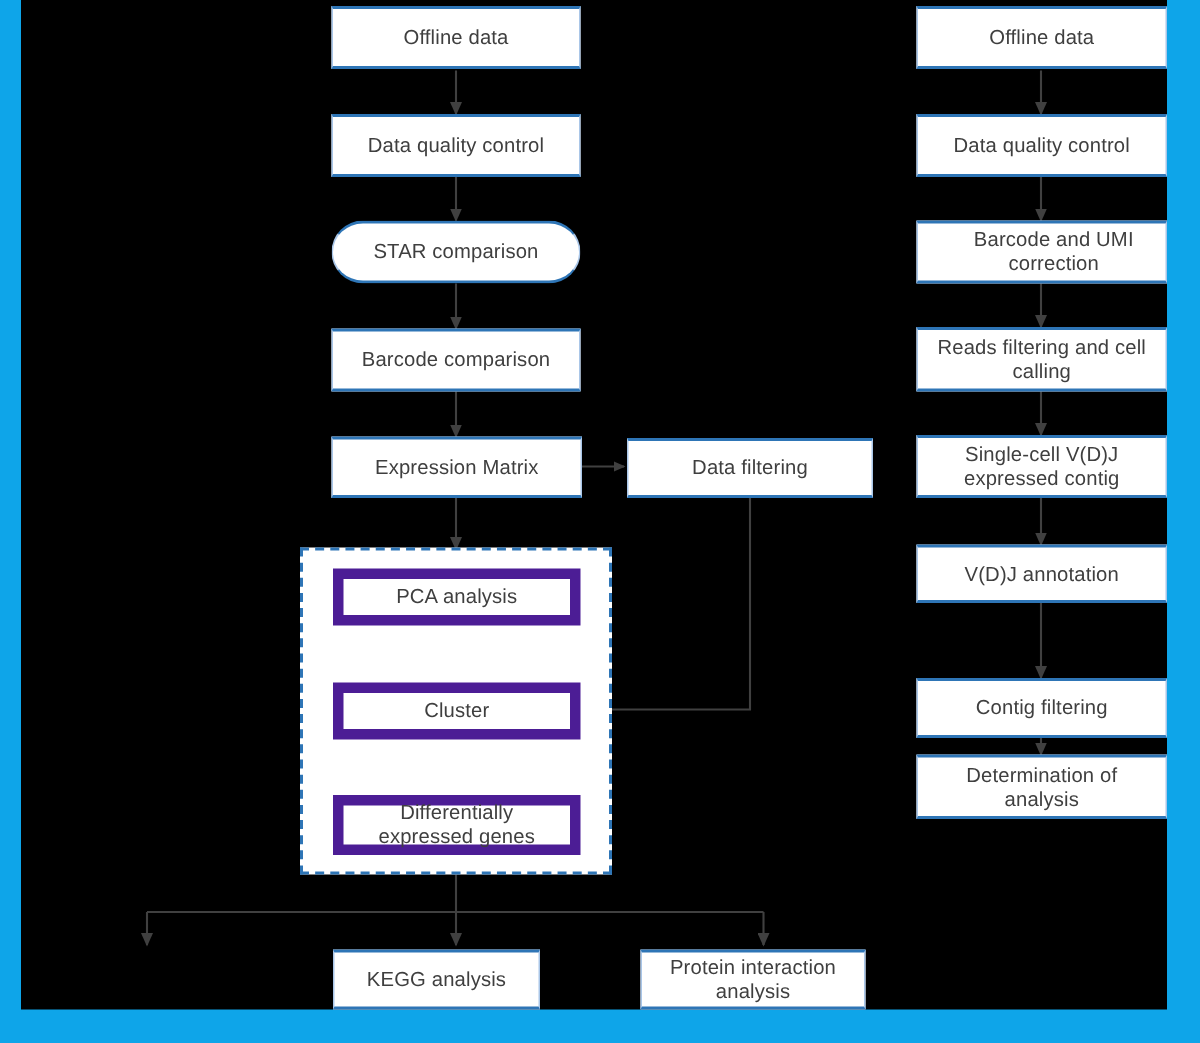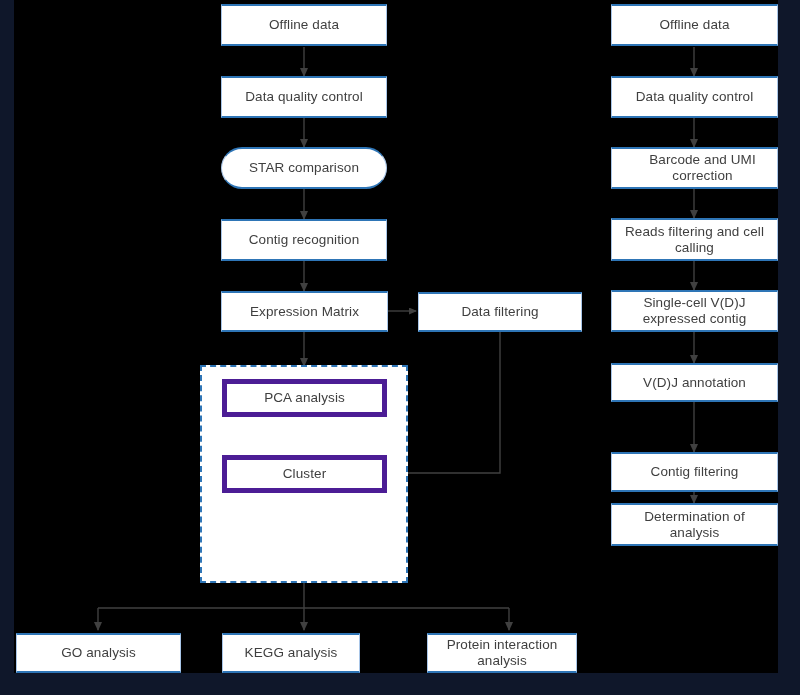--- a/index.html
+++ b/index.html
@@ -5,21 +5,21 @@
 <style>
   html, body {
     margin: 0;
     padding: 0;
     background: #ffffff;
   }
   #canvas {
     position: relative;
     width: 800px;
     height: 695px;
-    background: #0f172a;
+    background: #0ea5e9;
     font-family: "Liberation Sans", sans-serif;
     overflow: hidden;
   }
   #blackfield {
     position: absolute;
     left: 14px;
     top: 0px;
     width: 764px;
     height: 673px;
     background: #000000;
@@ -44,21 +44,21 @@
     justify-content: center;
     text-align: center;
     color: #3f3f3f;
     font-size: 13.5px;
     line-height: 1.18;
     letter-spacing: 0.1px;
     padding: 1px 4px;
     white-space: pre-line;
   }
   .node.thin {
-    border: 5px solid #4c1d95;
+    border: 7px solid #4c1d95;
   }
   .group-box {
     position: absolute;
     box-sizing: border-box;
     background: #ffffff;
     border: 2px dashed #2e75b6;
   }
 </style>
 </head>
 <body>
@@ -109,30 +109,32 @@
   </svg>
 
   <div class="group-box" style="left:200px; top:365px; width:208px; height:218px;"></div>
 
   <div class="node" style="left:221px; top:4px; width:166px; height:42px;">Offline data</div>
 
   <div class="node" style="left:221px; top:76px; width:166px; height:42px;">Data quality control</div>
 
   <div class="node" style="left:221px; top:147px; width:166px; height:42px;border-radius:21px;">STAR comparison</div>
 
-  <div class="node" style="left:221px; top:219px; width:166px; height:42px;">Contig recognition</div>
+  <div class="node" style="left:221px; top:219px; width:166px; height:42px;">Barcode comparison</div>
 
   <div class="node" style="left:221px; top:291px; width:167px; height:41px;">Expression  Matrix</div>
 
   <div class="node" style="left:418px; top:292px; width:164px; height:40px;">Data filtering</div>
 
   <div class="node thin" style="left:222px; top:379px; width:165px; height:38px;">PCA analysis</div>
 
   <div class="node thin" style="left:222px; top:455px; width:165px; height:38px;">Cluster</div>
 
+  <div class="node thin" style="left:222px; top:530px; width:165px; height:40px;">Differentially
+expressed genes</div>
 
   <div class="node" style="left:611px; top:4px; width:167px; height:42px;">Offline data</div>
 
   <div class="node" style="left:611px; top:76px; width:167px; height:42px;">Data quality control</div>
 
   <div class="node" style="left:611px; top:147px; width:167px; height:42px;padding-left:20px;">Barcode and UMI
 correction</div>
 
   <div class="node" style="left:611px; top:218px; width:167px; height:43px;">Reads filtering and cell
 calling</div>
@@ -140,20 +142,19 @@
   <div class="node" style="left:611px; top:290px; width:167px; height:42px;">Single-cell V(D)J
 expressed contig</div>
 
   <div class="node" style="left:611px; top:363px; width:167px; height:39px;">V(D)J annotation</div>
 
   <div class="node" style="left:611px; top:452px; width:167px; height:40px;">Contig filtering</div>
 
   <div class="node" style="left:611px; top:503px; width:167px; height:43px;">Determination of
 analysis</div>
 
-  <div class="node" style="left:16px; top:633px; width:165px; height:40px;">GO analysis</div>
 
   <div class="node" style="left:222px; top:633px; width:138px; height:40px;">KEGG analysis</div>
 
   <div class="node" style="left:427px; top:633px; width:150px; height:40px;">Protein interaction
 analysis</div>
 
 </div>
 
 </body></html>

